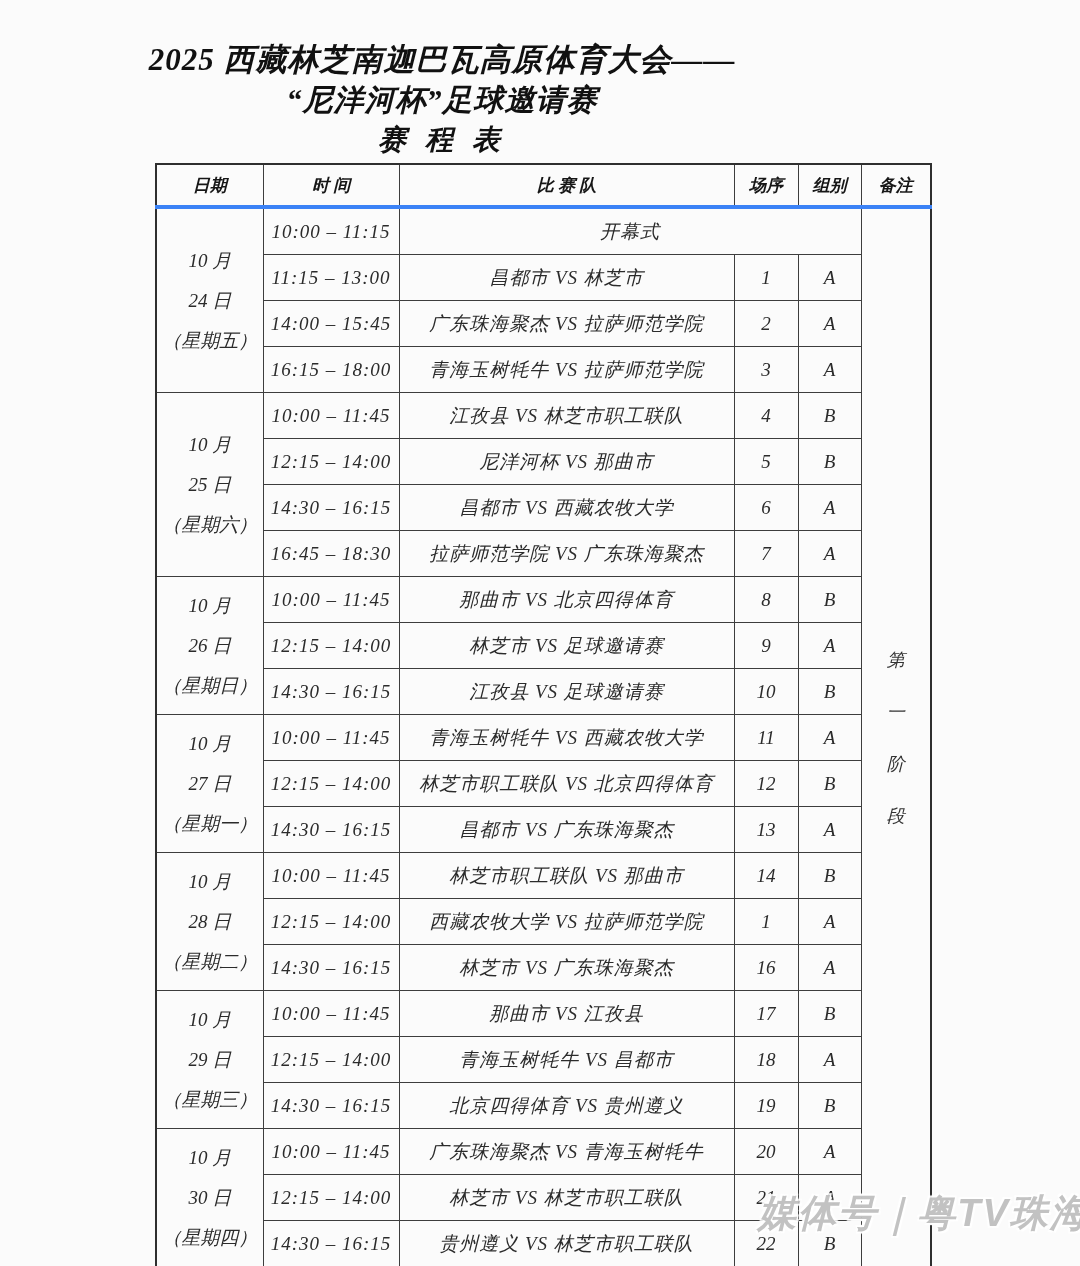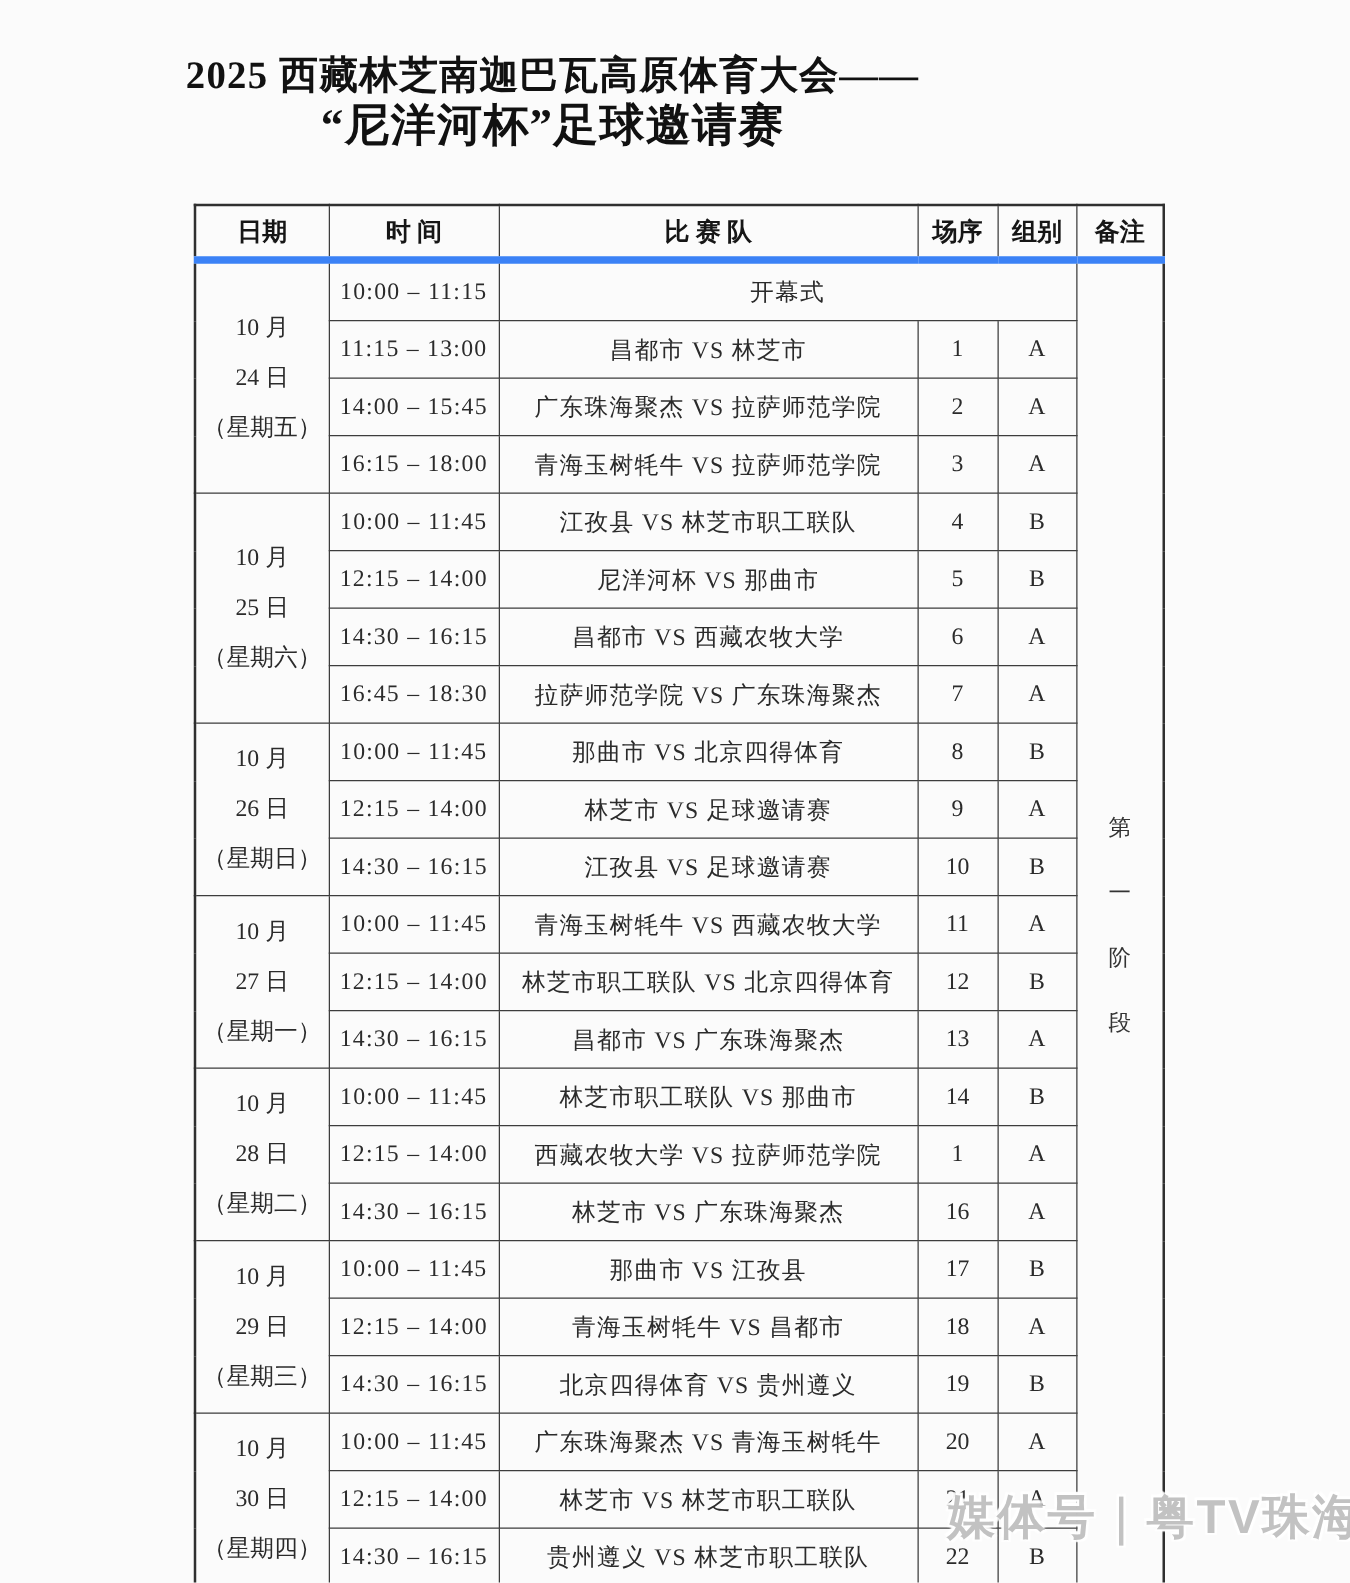--- a/index.html
+++ b/index.html
@@ -6,33 +6,33 @@
     margin: 0;
     padding: 0;
     width: 1080px;
     height: 1266px;
     background: #fbfbfb;
     overflow: hidden;
     font-family: "Liberation Serif", "DejaVu Serif", serif;
     color: #2b2b2b;
     position: relative;
   }
-  .page { position: relative; width: 884px; height: 1266px; }
+  .page { position: relative; width: 884px; height: 1266px; font-style: italic; }
 
   
   .header-area {
     height: 163px;
     box-sizing: border-box;
     padding-top: 40px;
     text-align: center;
     font-weight: bold;
     color: #111;
   }
   .title-line-1 { font-size: 31px; line-height: 40px; letter-spacing: 1px; }
-  .title-line-2 { font-size: 36px; line-height: 40px; letter-spacing: 1px; }
+  .title-line-2 { font-size: 30px; line-height: 40px; letter-spacing: 1px; }
   .title-line-3 { font-size: 28px; line-height: 40px; letter-spacing: 6px; }
 
   
   table.schedule {
     border-collapse: collapse;
     table-layout: fixed;
     margin-left: 155px;
     width: 775px;
     border: 2px solid #2f2f2f;
   }
@@ -41,23 +41,23 @@
     text-align: center;
     vertical-align: middle;
     padding: 0;
     overflow: hidden;
     font-size: 19px;
     color: #2b2b2b;
   }
   .schedule thead th {
     height: 40px;
     font-weight: bold;
-    font-size: 20px;
+    font-size: 17px;
     color: #161616;
-    border-bottom: 6px solid #3b82f6;
+    border-bottom: 4px solid #3b82f6;
   }
   .schedule tbody td { height: 45px; }
   .date-cell { font-size: 19px; }
   .date-cell div { line-height: 40px; }
   .time-cell { font-size: 20px; letter-spacing: 1px; margin-top: 44px; }
   .teams-cell { font-size: 19px; letter-spacing: 1px; }
   .match-no-cell, .group-cell { font-size: 19px; }
   .remark-cell { vertical-align: middle; }
   .remark-inner {
     display: flex;
@@ -89,20 +89,21 @@
   }
 </style>
 </head>
 <body>
 
 <div class="page">
 
   <div class="header-area">
     <div class="title-line-1">2025 西藏林芝南迦巴瓦高原体育大会——</div>
     <div class="title-line-2">“尼洋河杯”足球邀请赛</div>
+    <div class="title-line-3">赛 程 表</div>
   </div>
 
   <table class="schedule">
     <colgroup>
       <col style="width:107px">
       <col style="width:136px">
       <col style="width:335px">
       <col style="width:64px">
       <col style="width:63px">
       <col style="width:70px">

